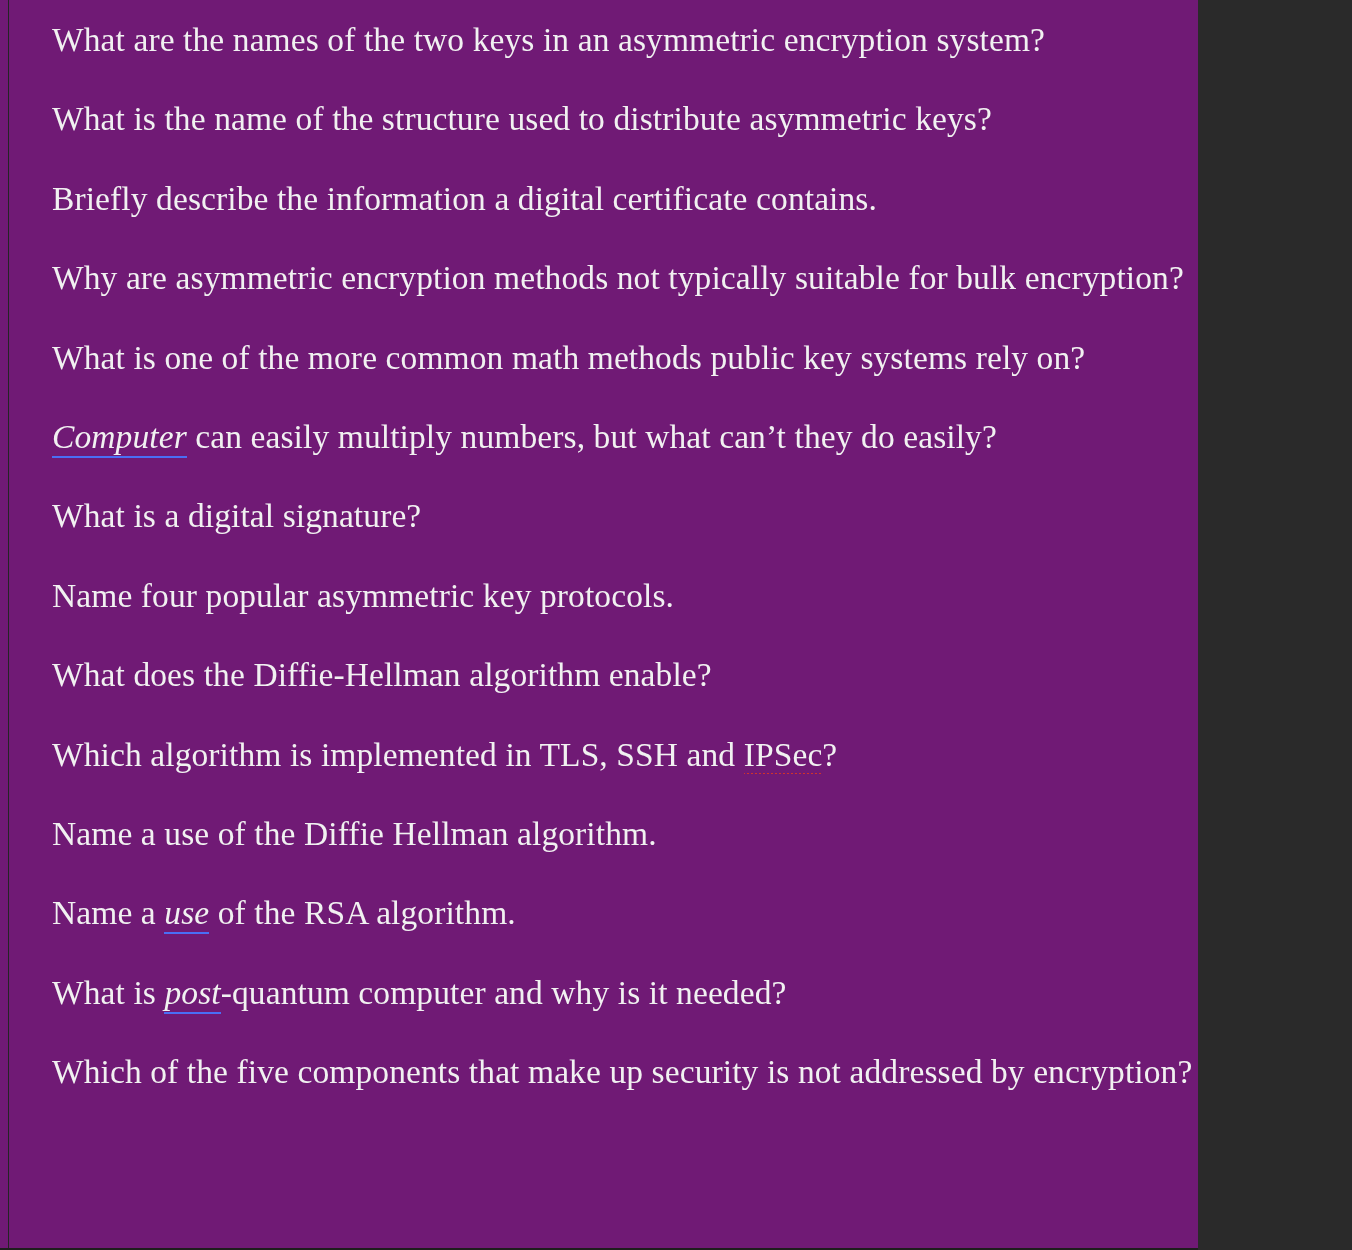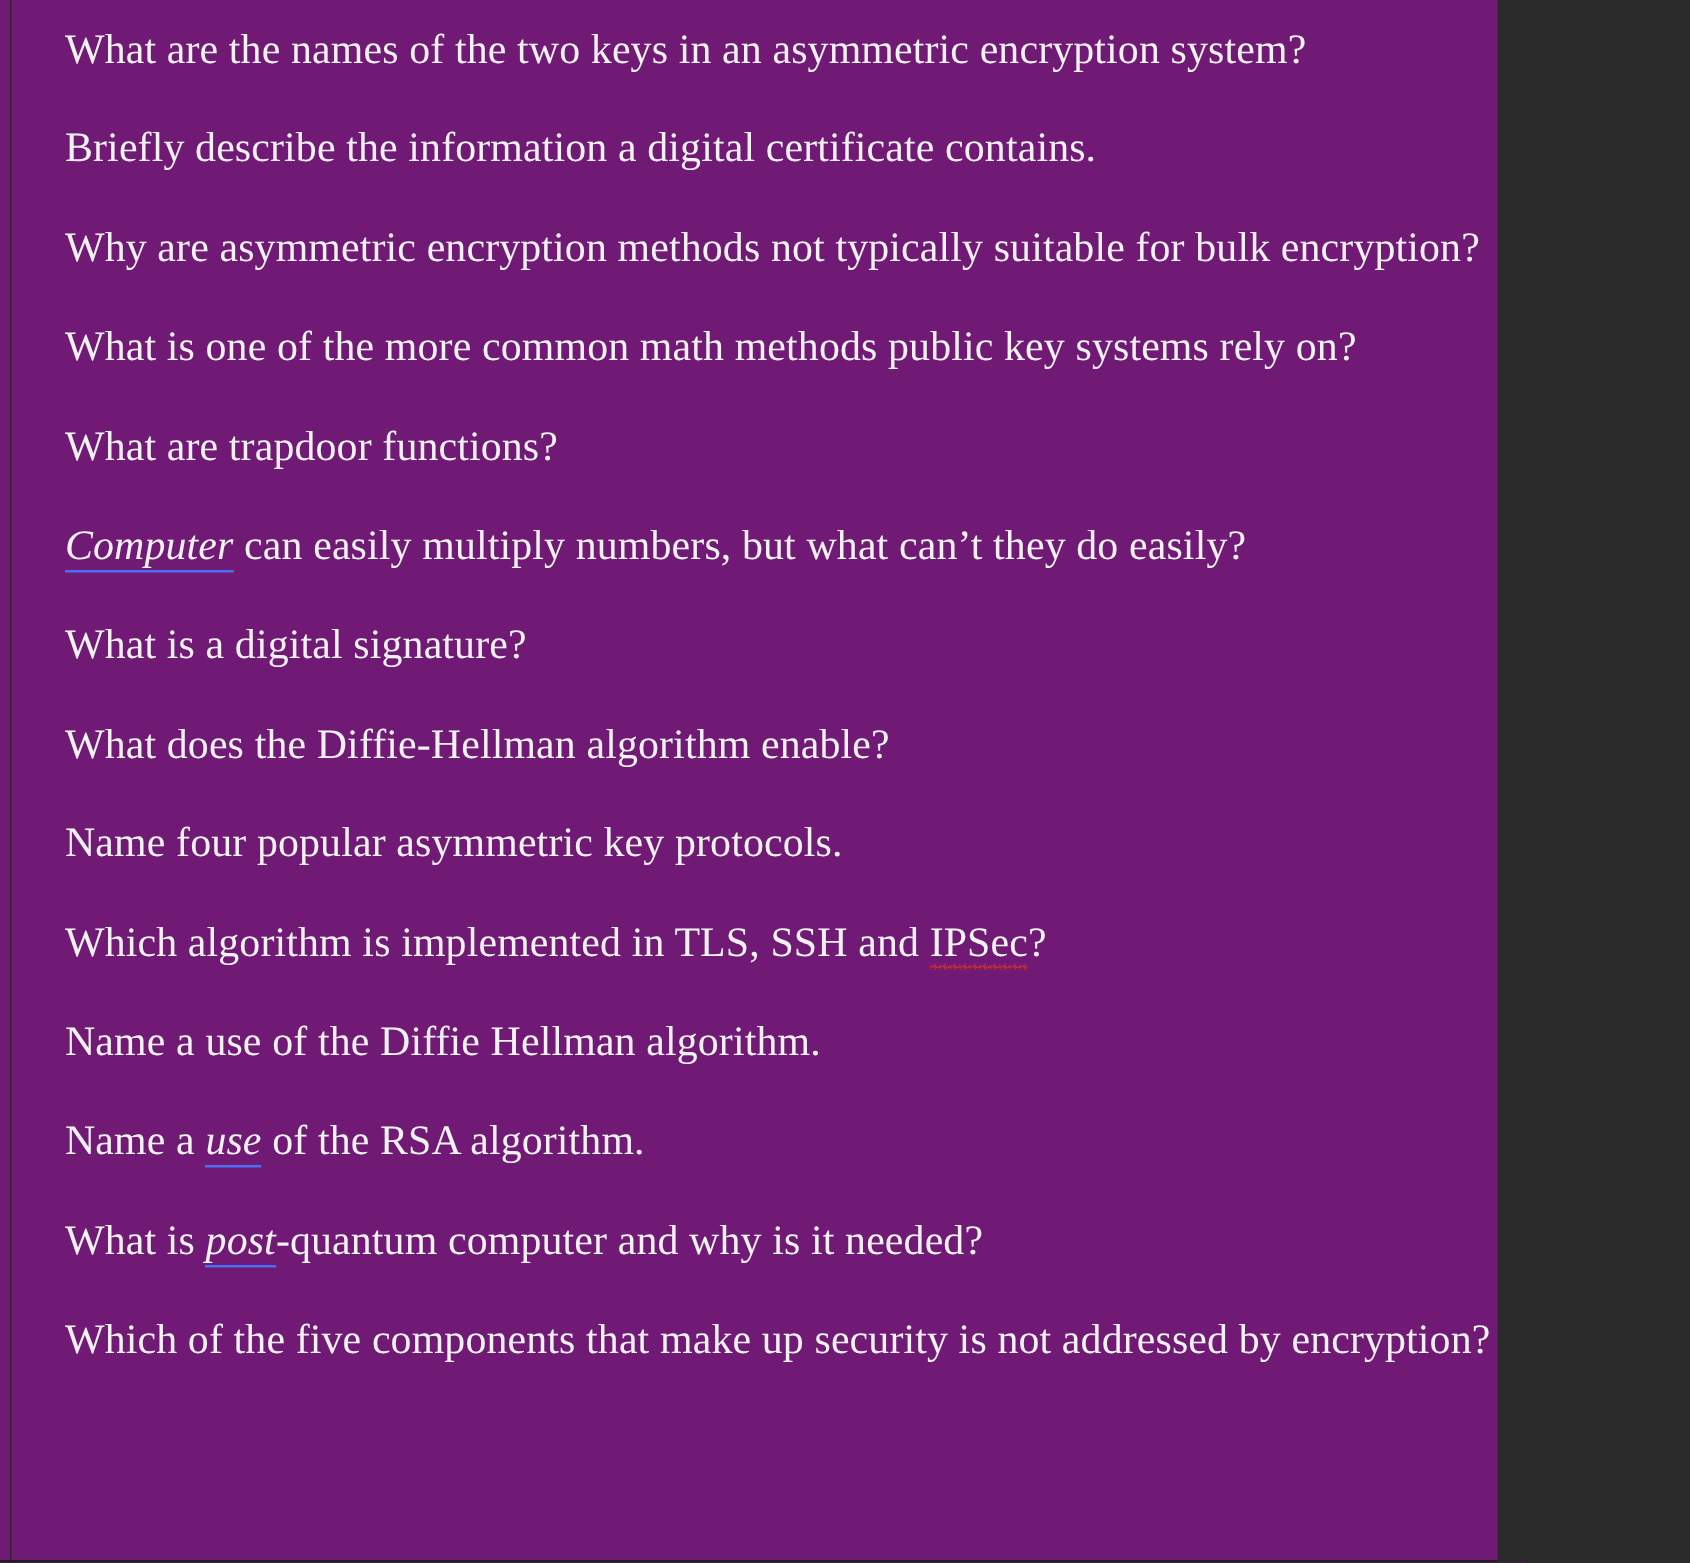--- a/index.html
+++ b/index.html
@@ -85,38 +85,38 @@
 
 <div id="page">
 
   <div class="col-guide left"></div>
   <div class="col-guide right"></div>
 
   <div id="doc-body">
 
     <div class="q-line">What are the names of the two keys in an asymmetric encryption system?</div>
 
+    <div class="q-line">What is the name of the structure used to distribute asymmetric keys?</div>
 
     <div class="q-line">Briefly describe the information a digital certificate contains.</div>
 
     <div class="q-line">Why are asymmetric encryption methods not typically suitable for bulk encryption?</div>
 
     <div class="q-line">What is one of the more common math methods public key systems rely on?</div>
 
-    <div class="q-line">What are trapdoor functions?</div>
 
     <div class="q-line">
       <span class="grammar">Computer</span><span> can easily multiply numbers, but what can’t they do easily?</span>
     </div>
 
     <div class="q-line">What is a digital signature?</div>
 
+    <div class="q-line">Name four popular asymmetric key protocols.</div>
+
     <div class="q-line">What does the Diffie-Hellman algorithm enable?</div>
-
-    <div class="q-line">Name four popular asymmetric key protocols.</div>
 
     <div class="q-line">
       <span>Which algorithm is implemented in TLS, SSH and </span><span class="spell">IPSec</span><span>?</span>
     </div>
 
     <div class="q-line">Name a use of the Diffie Hellman algorithm.</div>
 
     <div class="q-line">
       <span>Name a </span><span class="grammar">use</span><span> of the RSA algorithm.</span>
     </div>

